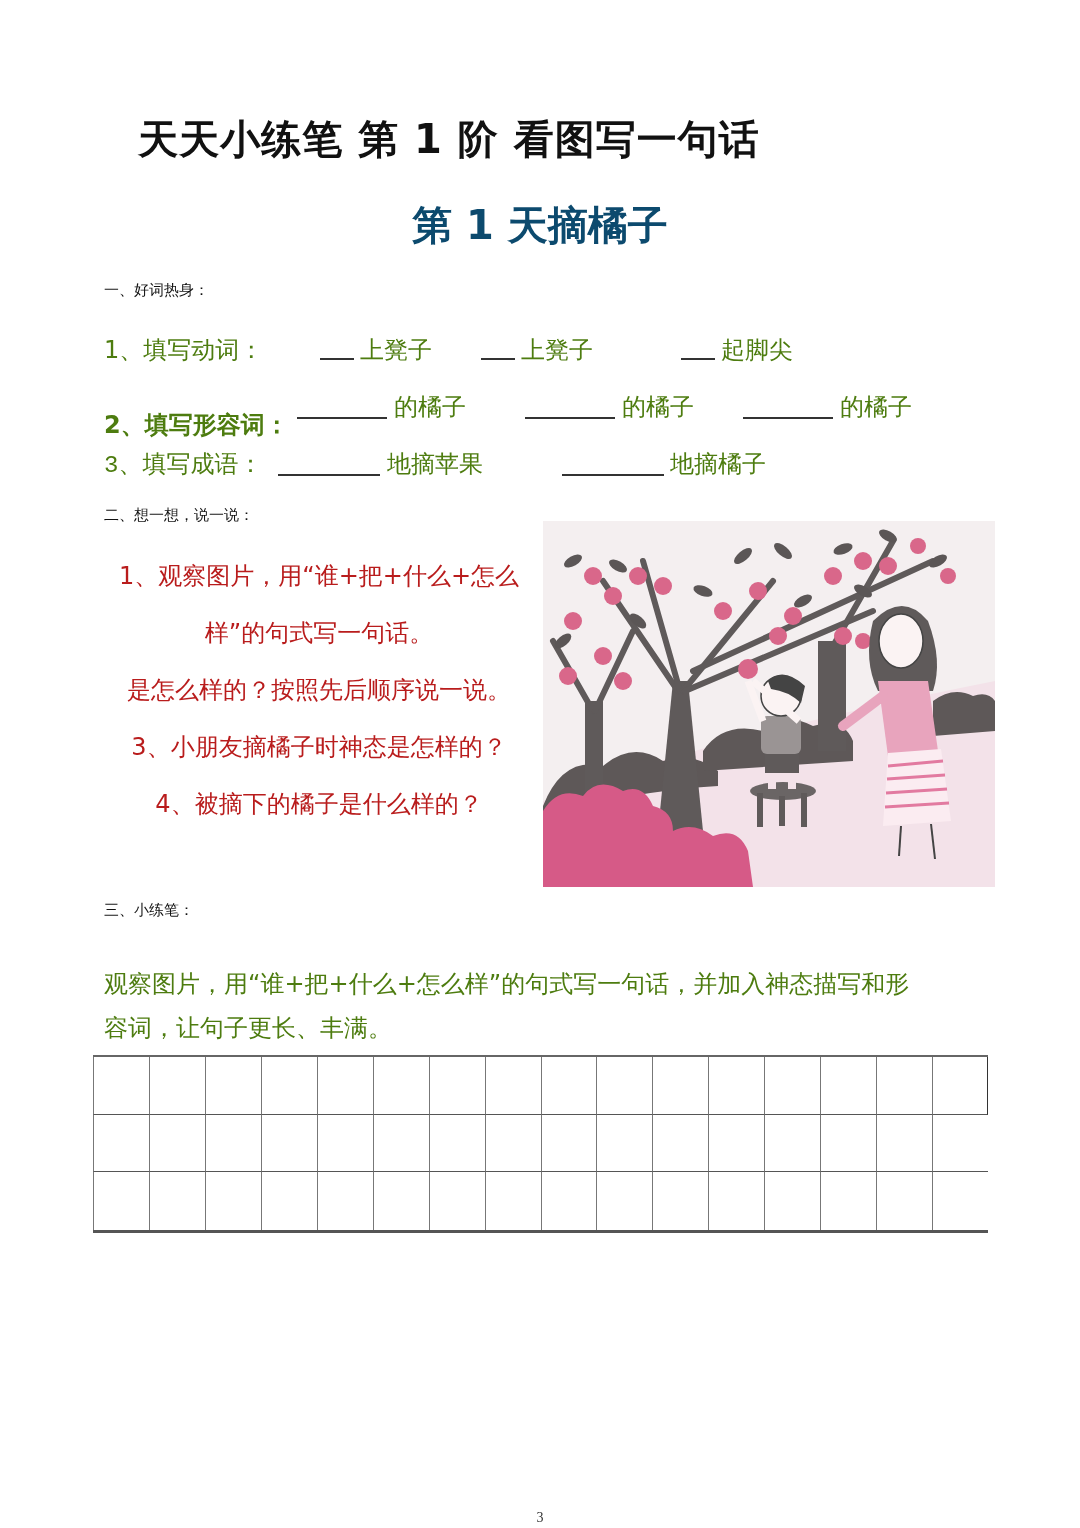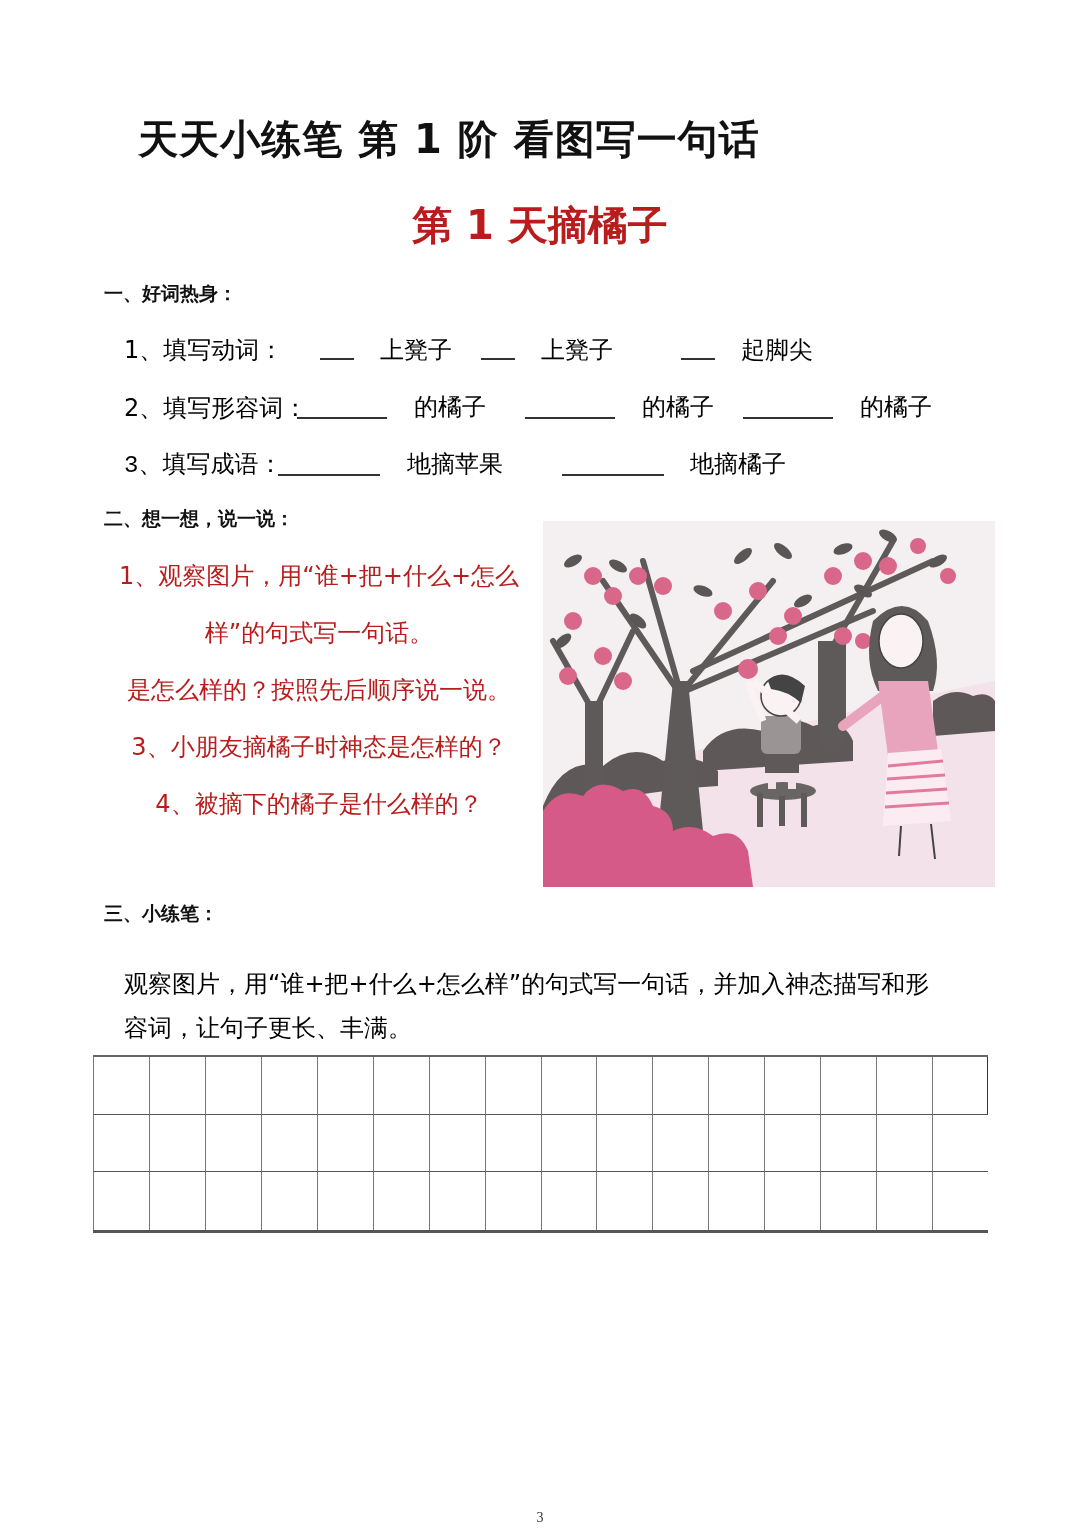--- a/index.html
+++ b/index.html
@@ -8,24 +8,24 @@
     font-family: "DejaVu Sans", "Liberation Sans", sans-serif;
     color: #1a1a1a;
   }
   .abs { position: absolute; }
   .title-main {
     left: 0; width: 898px; top: 112px; text-align: center;
     font-size: 40px; font-weight: bold; letter-spacing: 1px; color: #111;
   }
   .title-sub {
     left: 0; width: 1080px; top: 198px; text-align: center;
-    font-size: 40px; font-weight: bold; color: #b91c1c;
-  }
-  .section-head { font-size: 19px; font-weight: bold; color: #111; }
-  .line { font-size: 24px; color: #000000; white-space: nowrap; margin-left: 20px; }
+    font-size: 40px; font-weight: bold; color: #0c4a6e;
+  }
+  .section-head { font-size: 15px; font-weight: normal; color: #111; }
+  .line { font-size: 24px; color: #4d7c0f; white-space: nowrap; }
   .blank { display: inline-block; border-bottom: 2px solid #333; height: 22px; vertical-align: baseline; margin-right: 6px; }
   .q-text { font-size: 24px; color: #b91c1c; line-height: 57px; text-align: center; }
   .illustration {
     left: 543px; top: 521px; width: 452px; height: 366px;
     background: #f3ecee; overflow: hidden;
   }
   .grid {
     left: 93px; top: 1055px; width: 895px; height: 173px;
     border-top: 2px solid #666; border-bottom: 3px solid #555;
     display: grid; grid-template-columns: repeat(16, 1fr); grid-template-rows: repeat(3, 1fr);
@@ -45,21 +45,21 @@
 <div class="abs line" style="left:104px; top:334px;">
   <span>1、填写动词：</span>
 </div>
 <span class="abs blank" style="left:320px; top:336px; width:34px;"></span>
 <span class="abs line" style="left:360px; top:334px;">上凳子</span>
 <span class="abs blank" style="left:481px; top:336px; width:34px;"></span>
 <span class="abs line" style="left:521px; top:334px;">上凳子</span>
 <span class="abs blank" style="left:681px; top:336px; width:34px;"></span>
 <span class="abs line" style="left:721px; top:334px;">起脚尖</span>
 
-<div class="abs line" style="left:104px; top:392px;">2、填写形容词：</div>
+<div class="abs line" style="left:104px; top:409px;font-weight:bold;">2、填写形容词：</div>
 <span class="abs blank" style="left:297px; top:395px; width:90px;"></span>
 <span class="abs line" style="left:394px; top:391px;">的橘子</span>
 <span class="abs blank" style="left:525px; top:395px; width:90px;"></span>
 <span class="abs line" style="left:622px; top:391px;">的橘子</span>
 <span class="abs blank" style="left:743px; top:395px; width:90px;"></span>
 <span class="abs line" style="left:840px; top:391px;">的橘子</span>
 
 <div class="abs line" style="left:104px; top:448px;font-family:Liberation Mono, monospace;">3、填写成语：</div>
 <span class="abs blank" style="left:278px; top:452px; width:102px;"></span>
 <span class="abs line" style="left:387px; top:448px;">地摘苹果</span>

